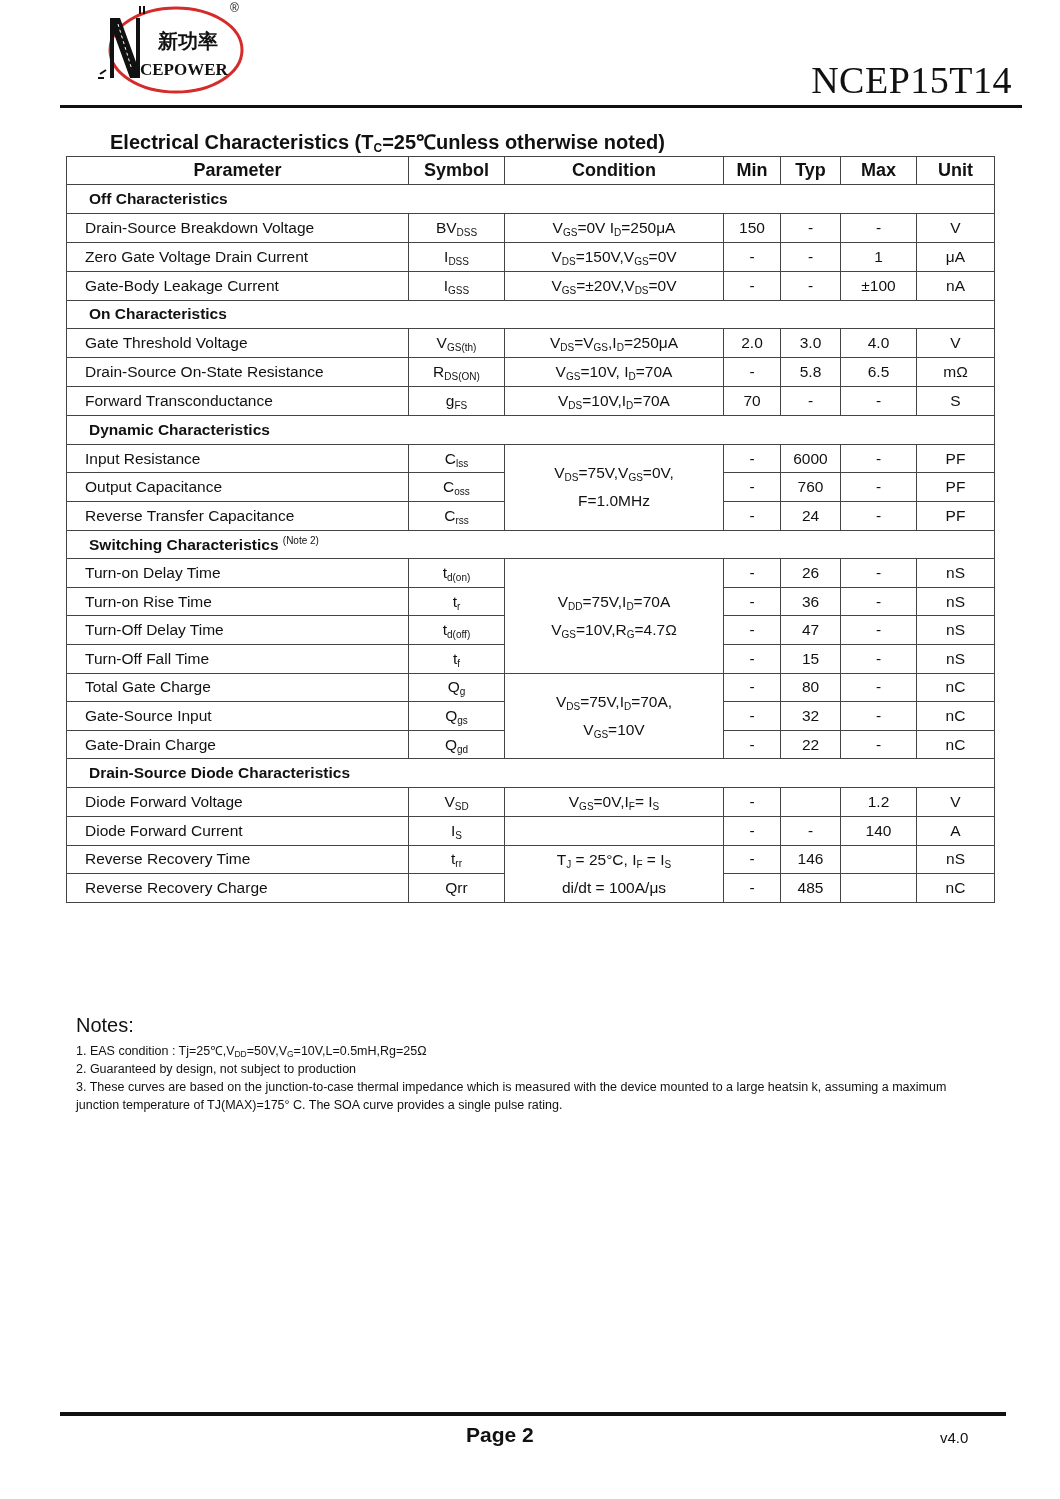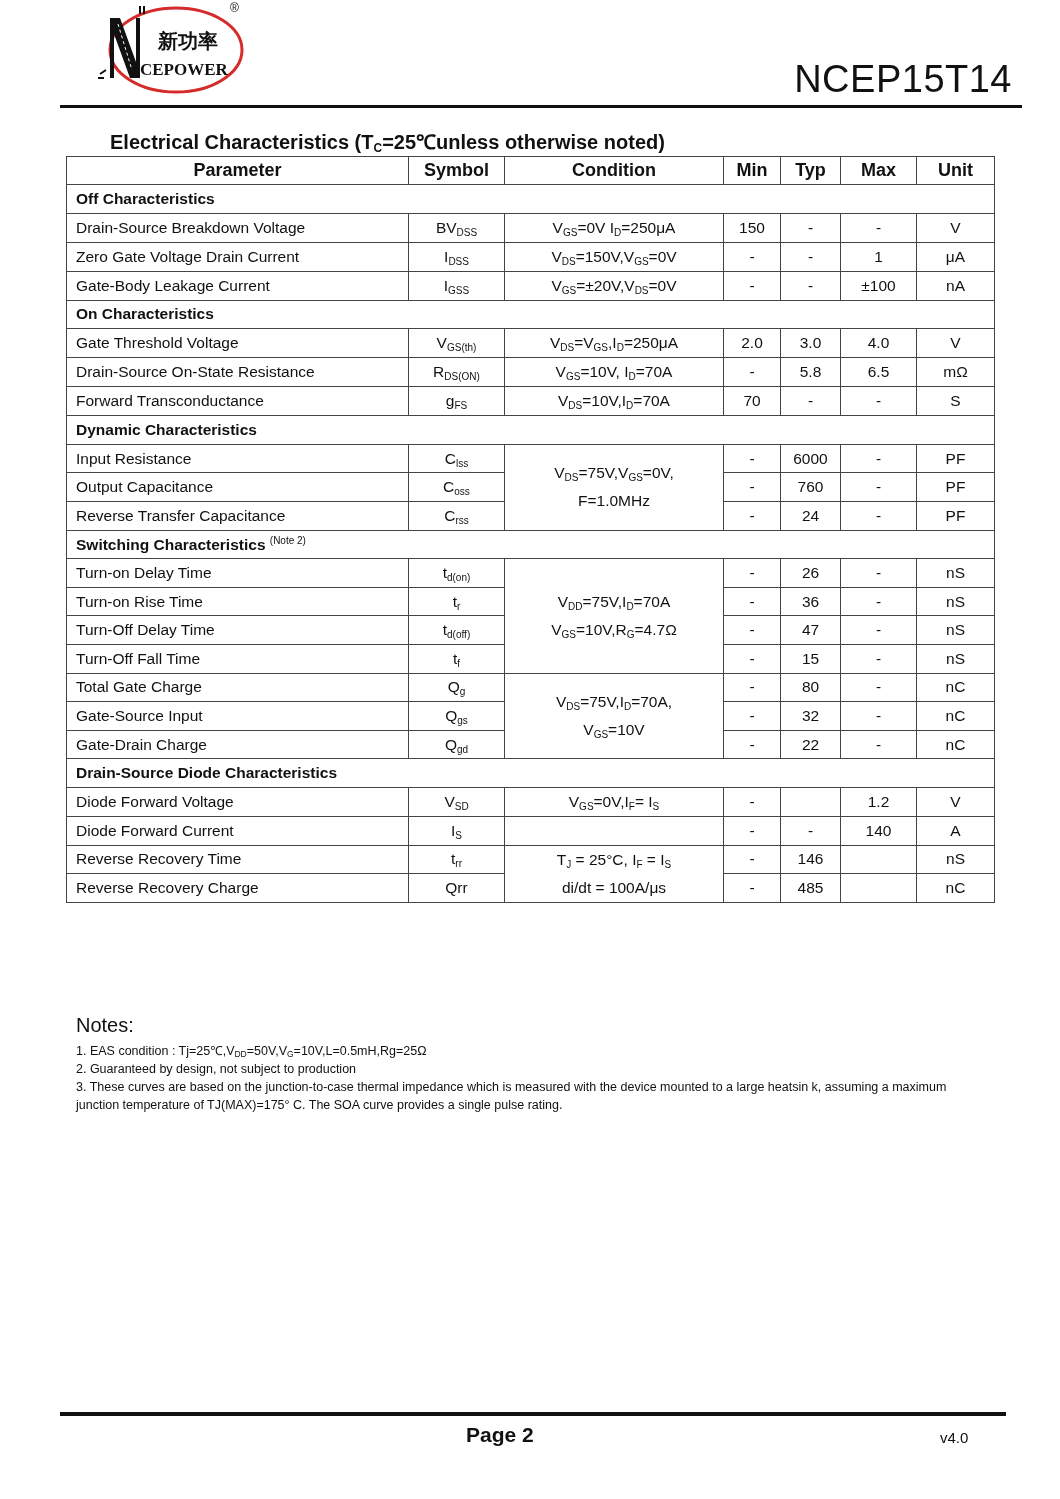--- a/index.html
+++ b/index.html
@@ -1,26 +1,26 @@
 <!DOCTYPE html>
 <html><head>
 <meta charset="utf-8">
 <style>
   html, body { margin: 0; padding: 0; background: #ffffff; }
   body { width: 1060px; height: 1499px; position: relative; font-family: "Liberation Sans", sans-serif; color: #111; overflow: hidden; }
   .logo { position: absolute; left: 88px; top: 0px; width: 160px; height: 100px; }
-  .part-no { position: absolute; right: 48px; top: 58px; font-size: 38px; font-family: Liberation Sans, sans-serif; color: #111; letter-spacing: 0.5px; }
+  .part-no { position: absolute; right: 48px; top: 58px; font-size: 38px; font-family: Liberation Serif, serif; color: #111; letter-spacing: 0.5px; }
   .header-rule { position: absolute; left: 60px; top: 105px; width: 962px; height: 3px; background: #111; }
   .section-title { position: absolute; left: 76px; top: 128px; font-size: 20px; font-weight: bold; margin-left: 34px; }
   .section-title sub { font-size: 12px; vertical-align: -3px; }
   table.ec { position: absolute; left: 66px; top: 156px; border-collapse: collapse; width: 928px; table-layout: fixed; font-size: 15.5px; }
   table.ec td, table.ec th { border: 1.3px solid #444; height: 27.6px; padding: 0; text-align: center; vertical-align: middle; font-weight: normal; }
   table.ec th { font-weight: bold; font-size: 18px; height: 27px; }
-  table.ec td.param { text-align: left; padding-left: 9px; }
-  table.ec td.group { text-align: left; padding-left: 9px; font-weight: bold; font-size: 15.5px; }
+  table.ec td.param { text-align: left; padding-left: 18px; }
+  table.ec td.group { text-align: left; padding-left: 22px; font-weight: bold; font-size: 15.5px; }
   table.ec td.group sup { font-weight: normal; font-size: 10px; vertical-align: 6px; }
   table.ec td.cond { line-height: 28px; }
   sub { font-size: 10px; vertical-align: -3px; line-height: 0; }
   .notes-title { position: absolute; left: 76px; top: 1014px; font-size: 20px; }
   .notes { position: absolute; left: 76px; top: 1042px; font-size: 12.5px; line-height: 18px; width: 900px; }
   .notes sub { font-size: 8.5px; vertical-align: -2px; }
   .footer-rule { position: absolute; left: 60px; top: 1412px; width: 946px; height: 4px; background: #111; }
   .page-num { position: absolute; left: 466px; top: 1423px; font-size: 21px; font-weight: bold; }
   .version { position: absolute; left: 940px; top: 1429px; font-size: 15px; }
 </style>

